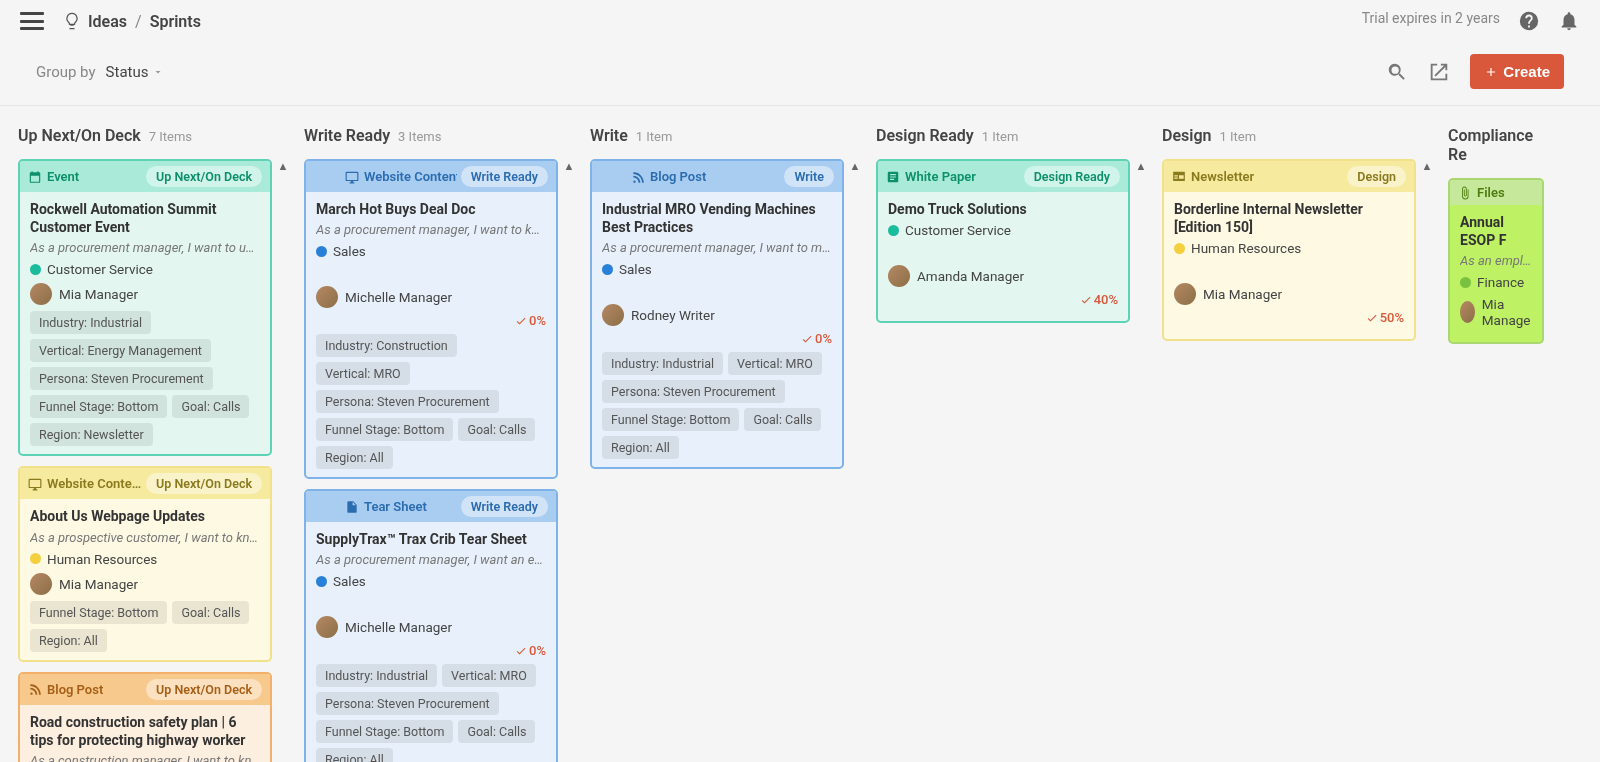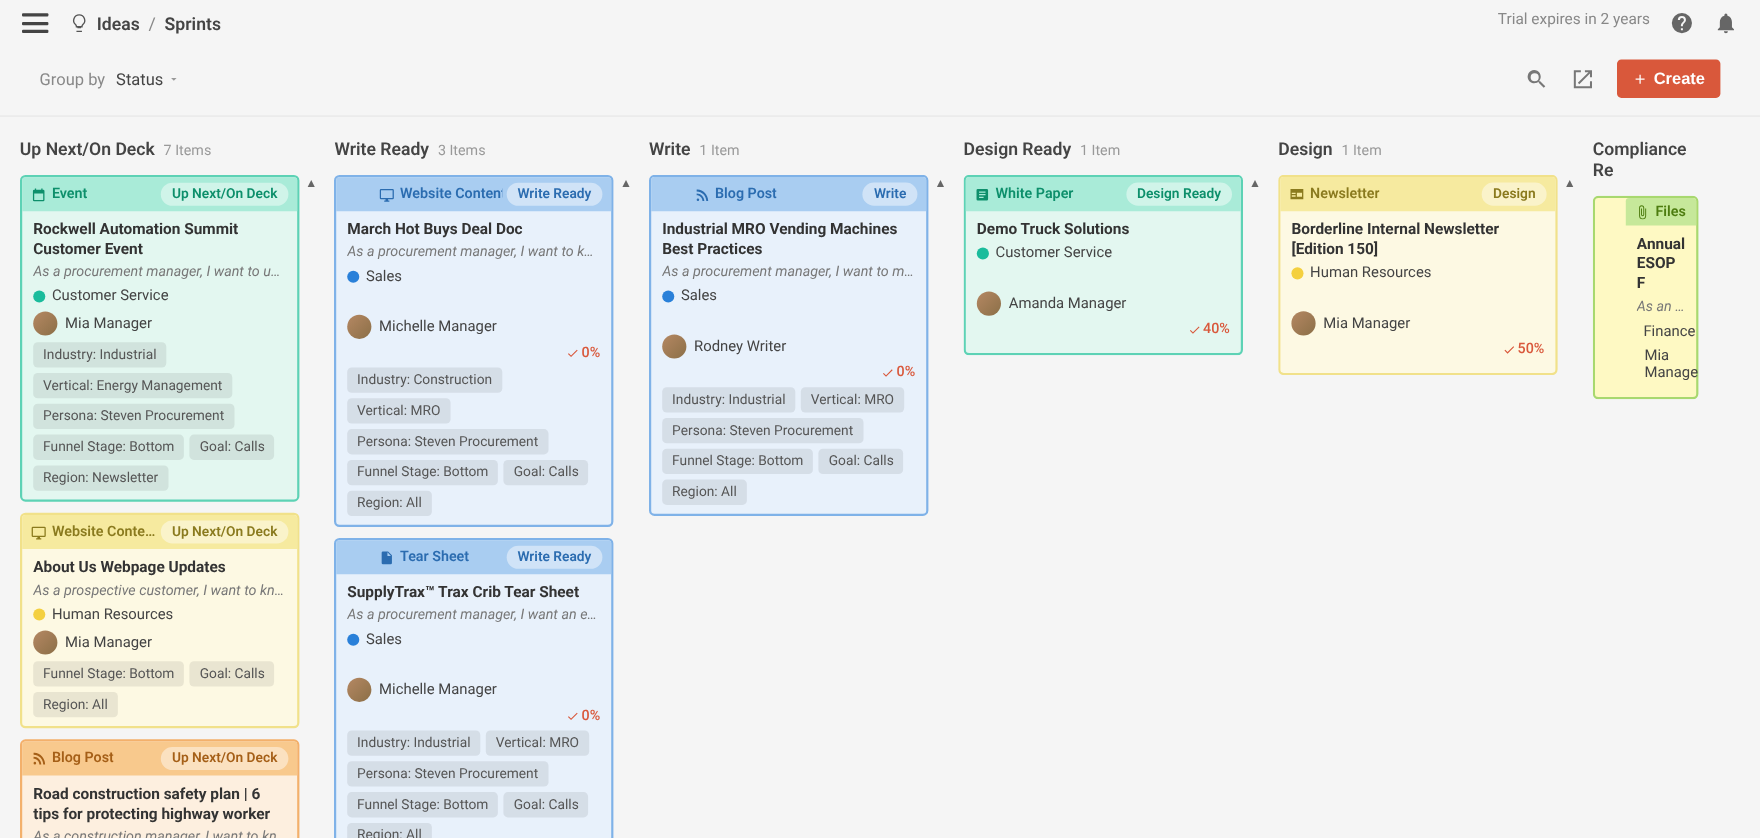--- a/index.html
+++ b/index.html
@@ -47,21 +47,21 @@
 .tag { background: rgba(0,0,0,0.08); color: #555; font-size: 12.5px; padding: 4px 9px; border-radius: 4px; }
 
 .c-teal { border-color: #5dd2b5; background: #e3f7f0; }
 .c-teal .card-head { background: #a9ebd8; color: #0d8f6b; }
 .c-yellow { border-color: #f1e18a; background: #fdf9e3; }
 .c-yellow .card-head { background: #f6ea9f; color: #8a7a1e; }
 .c-orange { border-color: #f3b06b; background: #fdefdf; }
 .c-orange .card-head { background: #f8c98d; color: #a55f17; }
 .c-blue { border-color: #7fb2e8; background: #e8f1fb; }
 .c-blue .card-head { background: #a9cdf1; color: #2b6cb0; padding-left: 39px; }
-.c-green { border-color: #a8d86f; background: #fef9c3; padding-left: 28px; }
+.c-green { border-color: #a8d86f; background: #bef264; }
 .c-green .card-head { background: #c6e89a; color: #4d7c0f; }
 .scroll-arrow { width: 14px; text-align: center; color: #666; font-size: 11px; cursor: pointer; }
 .col-wrapper { display: flex; align-items: stretch; }
 </style>
 </head>
 <body>
 
 <div class="topbar">
   <div class="hamburger">
       <span></span>

